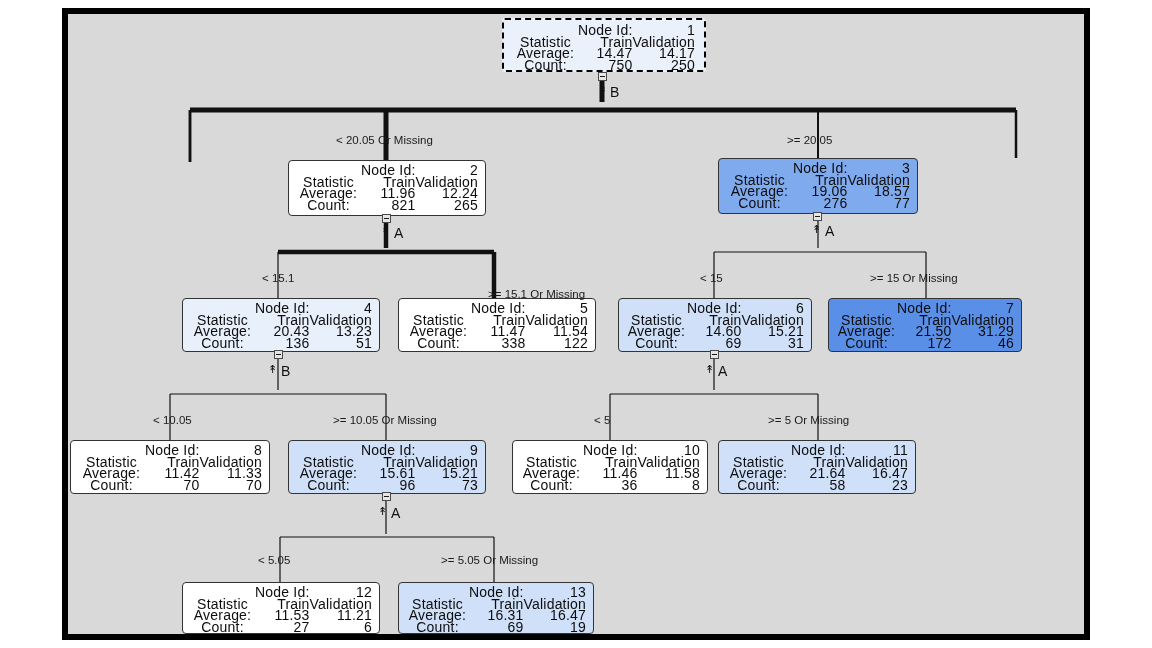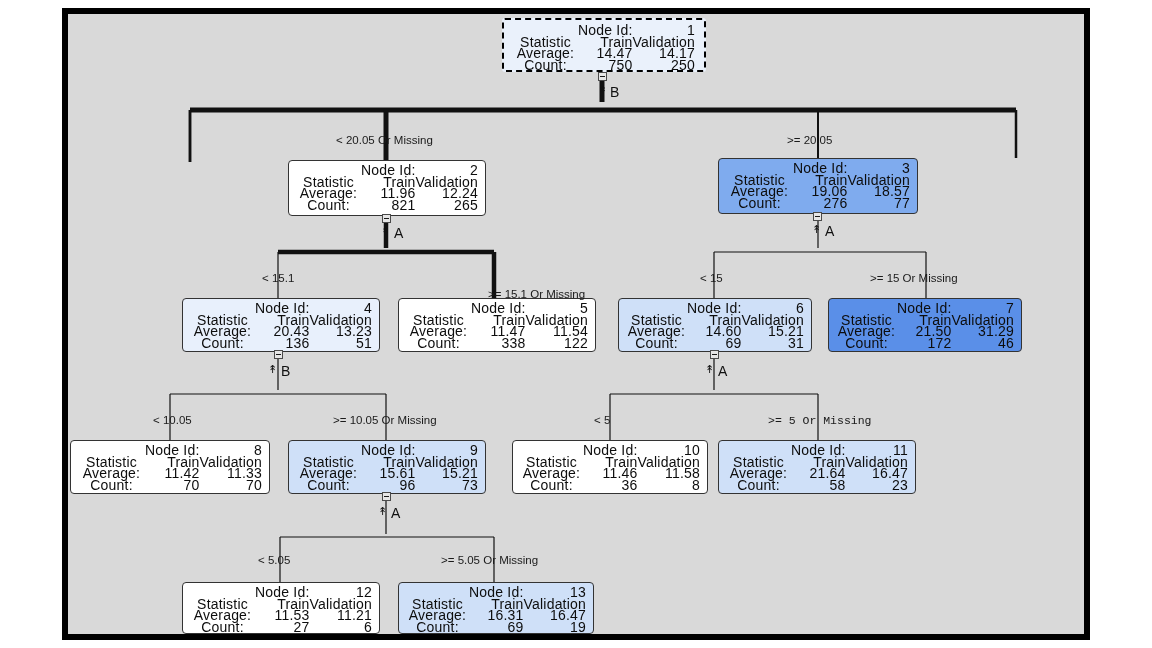--- a/index.html
+++ b/index.html
@@ -537,18 +537,18 @@
   <span class="blabel" style="left:262px; top:272px;">&lt; 15.1</span>
   <span class="blabel" style="left:448px; top:288px;margin-left:40px;">&gt;= 15.1 Or Missing</span>
 
   <span class="blabel" style="left:700px; top:272px;">&lt; 15</span>
   <span class="blabel" style="left:870px; top:272px;">&gt;= 15 Or Missing</span>
 
   <span class="blabel" style="left:153px; top:414px;">&lt; 10.05</span>
   <span class="blabel" style="left:333px; top:414px;">&gt;= 10.05 Or Missing</span>
 
   <span class="blabel" style="left:594px; top:414px;">&lt; 5</span>
-  <span class="blabel" style="left:768px; top:414px;font-family:Liberation Mono, monospace;">&gt;= 5 Or Missing</span>
+  <span class="blabel" style="left:768px; top:414px;">&gt;= 5 Or Missing</span>
 
   <span class="blabel" style="left:258px; top:554px;">&lt; 5.05</span>
   <span class="blabel" style="left:441px; top:554px;">&gt;= 5.05 Or Missing</span>
 
 </div>
 
 </body></html>

